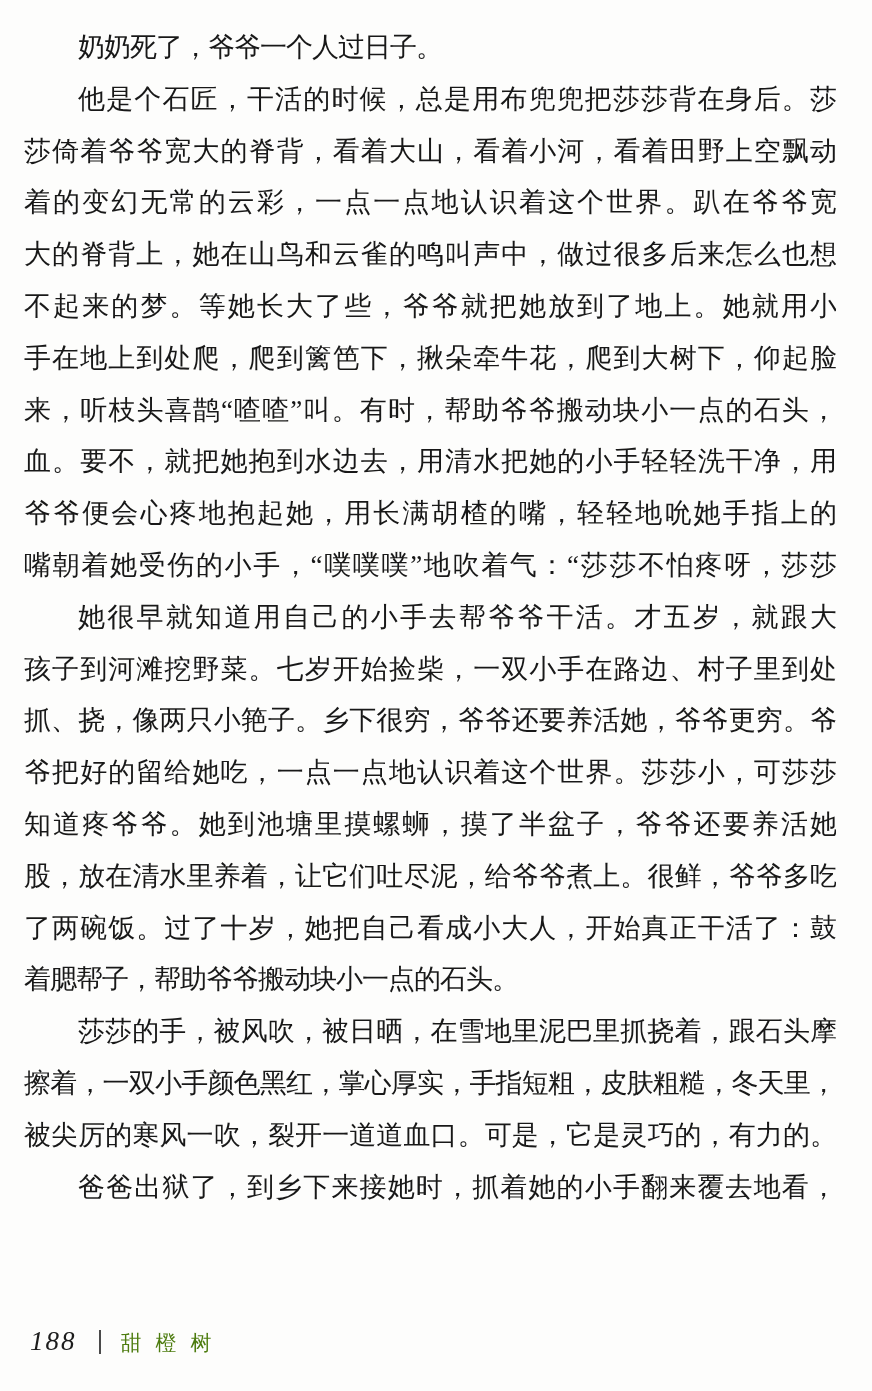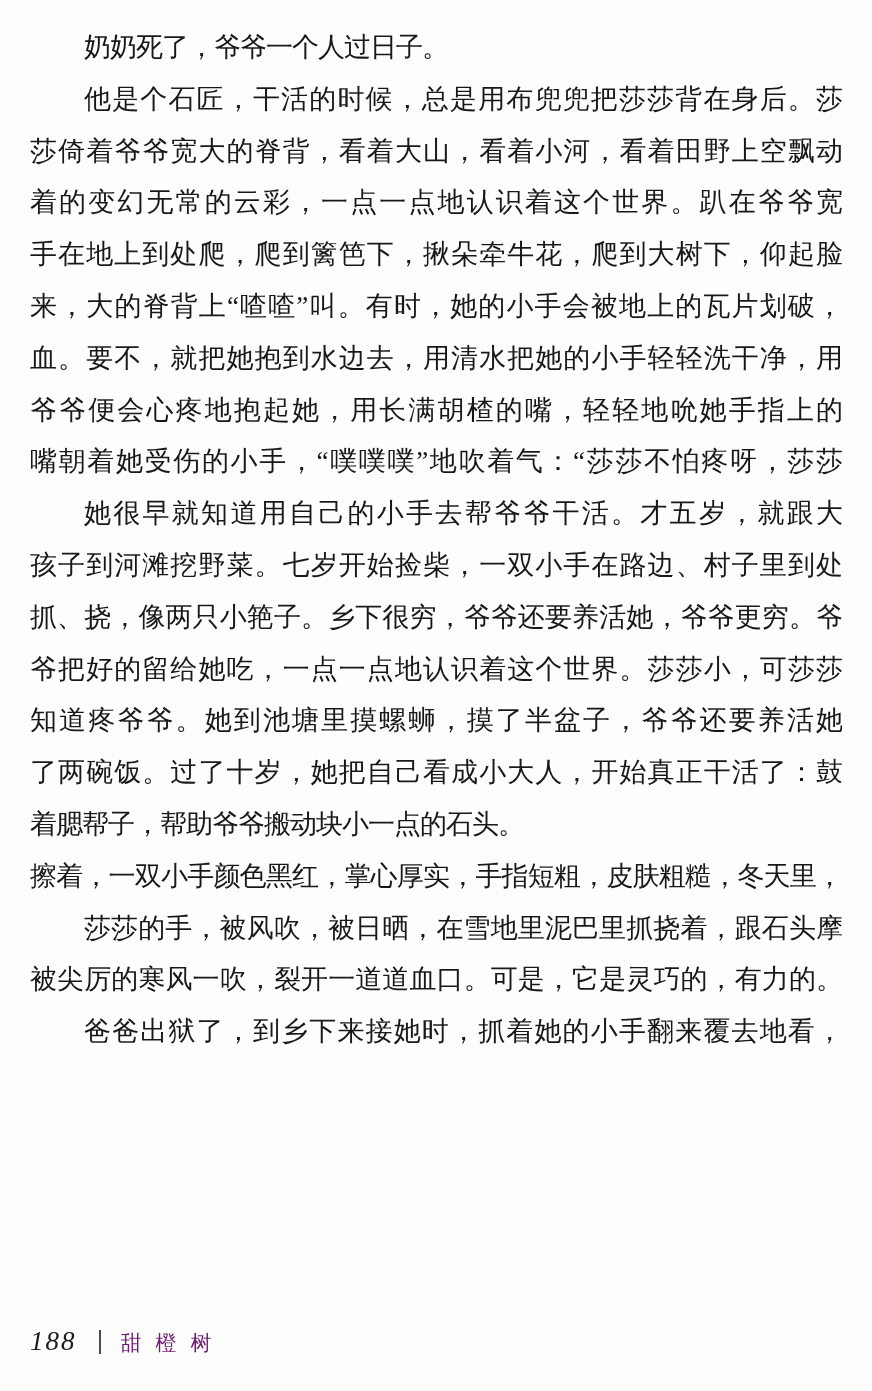--- a/index.html
+++ b/index.html
@@ -11,21 +11,21 @@
     height: 1391px;
     background: #fdfdfc;
     position: relative;
     font-family: "Liberation Serif", "DejaVu Serif", serif;
     color: #181818;
     overflow: hidden;
   }
   .text-block {
     position: absolute;
     top: 22px;
-    left: 30px;
+    left: 24px;
     width: 812px;
   }
   .line {
     margin: 0;
     padding: 0;
     font-size: 27px;
     line-height: 51.8px;
     letter-spacing: -1px;
     text-align: justify;
     text-align-last: justify;
@@ -56,46 +56,49 @@
   .footer-divider {
     display: inline-block;
     width: 0;
     height: 24px;
     border-left: 2px solid #4a4a4a;
     margin: 0 20px 0 22px;
   }
   .book-title {
     font-size: 21px;
     letter-spacing: 14px;
-    color: #701a75;
+    color: #4d7c0f;
     padding-top: 3px;
   }
 </style>
 </head>
 <body>
 
 <main class="text-block">
   <p class="line indent end">奶奶死了，爷爷一个人过日子。</p>
   <p class="line indent">他是个石匠，干活的时候，总是用布兜兜把莎莎背在身后。莎</p>
   <p class="line">莎倚着爷爷宽大的脊背，看着大山，看着小河，看着田野上空飘动</p>
   <p class="line">着的变幻无常的云彩，一点一点地认识着这个世界。趴在爷爷宽</p>
+  <p class="line">大的脊背上，她在山鸟和云雀的鸣叫声中，做过很多后来怎么也想</p>
+  <p class="line">不起来的梦。等她长大了些，爷爷就把她放到了地上。她就用小</p>
   <p class="line">手在地上到处爬，爬到篱笆下，揪朵牵牛花，爬到大树下，仰起脸</p>
-  <p class="line">来，大的脊背上“喳喳”叫。有时，她的小手会被地上的瓦片划破，</p>
+  <p class="line">来，听枝头喜鹊“喳喳”叫。有时，帮助爷爷搬动块小一点的石头，</p>
   <p class="line">血。要不，就把她抱到水边去，用清水把她的小手轻轻洗干净，用</p>
   <p class="line">爷爷便会心疼地抱起她，用长满胡楂的嘴，轻轻地吮她手指上的</p>
   <p class="line">嘴朝着她受伤的小手，“噗噗噗”地吹着气：“莎莎不怕疼呀，莎莎</p>
   <p class="line indent">她很早就知道用自己的小手去帮爷爷干活。才五岁，就跟大</p>
   <p class="line">孩子到河滩挖野菜。七岁开始捡柴，一双小手在路边、村子里到处</p>
   <p class="line">抓、挠，像两只小筢子。乡下很穷，爷爷还要养活她，爷爷更穷。爷</p>
   <p class="line">爷把好的留给她吃，一点一点地认识着这个世界。莎莎小，可莎莎</p>
   <p class="line">知道疼爷爷。她到池塘里摸螺蛳，摸了半盆子，爷爷还要养活她</p>
+  <p class="line">股，放在清水里养着，让它们吐尽泥，给爷爷煮上。很鲜，爷爷多吃</p>
   <p class="line">了两碗饭。过了十岁，她把自己看成小大人，开始真正干活了：鼓</p>
   <p class="line end">着腮帮子，帮助爷爷搬动块小一点的石头。</p>
+  <p class="line indent">莎莎的手，被风吹，被日晒，在雪地里泥巴里抓挠着，跟石头摩</p>
   <p class="line">擦着，一双小手颜色黑红，掌心厚实，手指短粗，皮肤粗糙，冬天里，</p>
-  <p class="line indent">莎莎的手，被风吹，被日晒，在雪地里泥巴里抓挠着，跟石头摩</p>
   <p class="line">被尖厉的寒风一吹，裂开一道道血口。可是，它是灵巧的，有力的。</p>
   <p class="line indent">爸爸出狱了，到乡下来接她时，抓着她的小手翻来覆去地看，</p>
 </main>
 
 <footer class="page-footer">
   <span class="page-number">188</span>
   <span class="footer-divider"></span>
   <span class="book-title">甜橙树</span>
 </footer>
 

